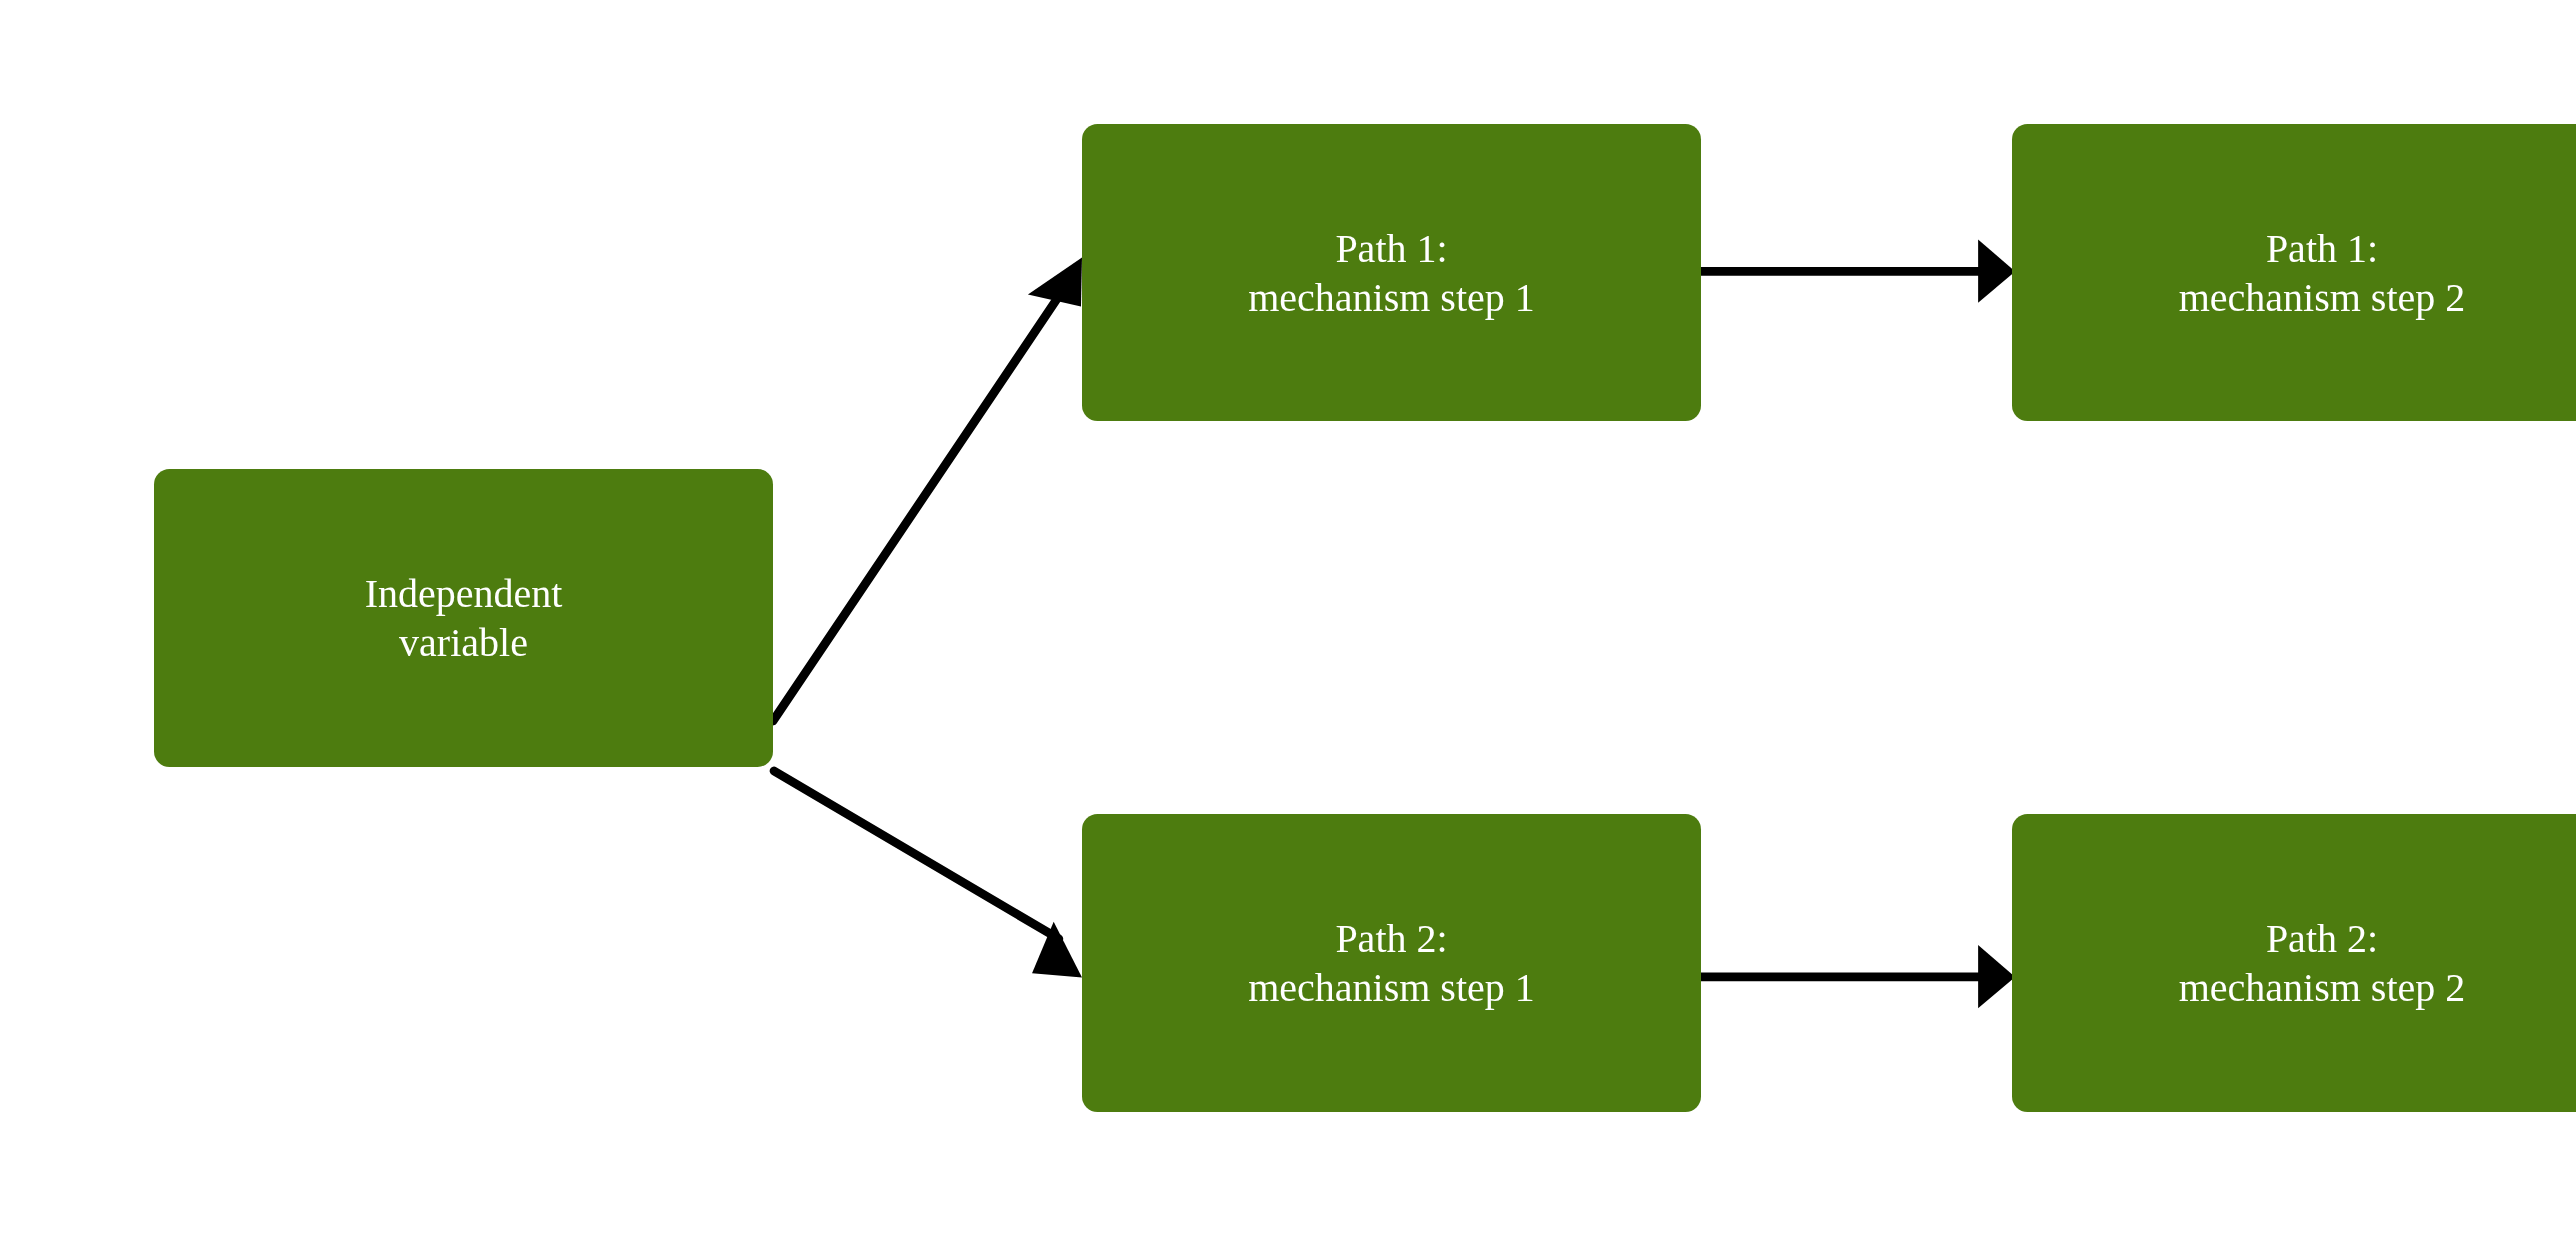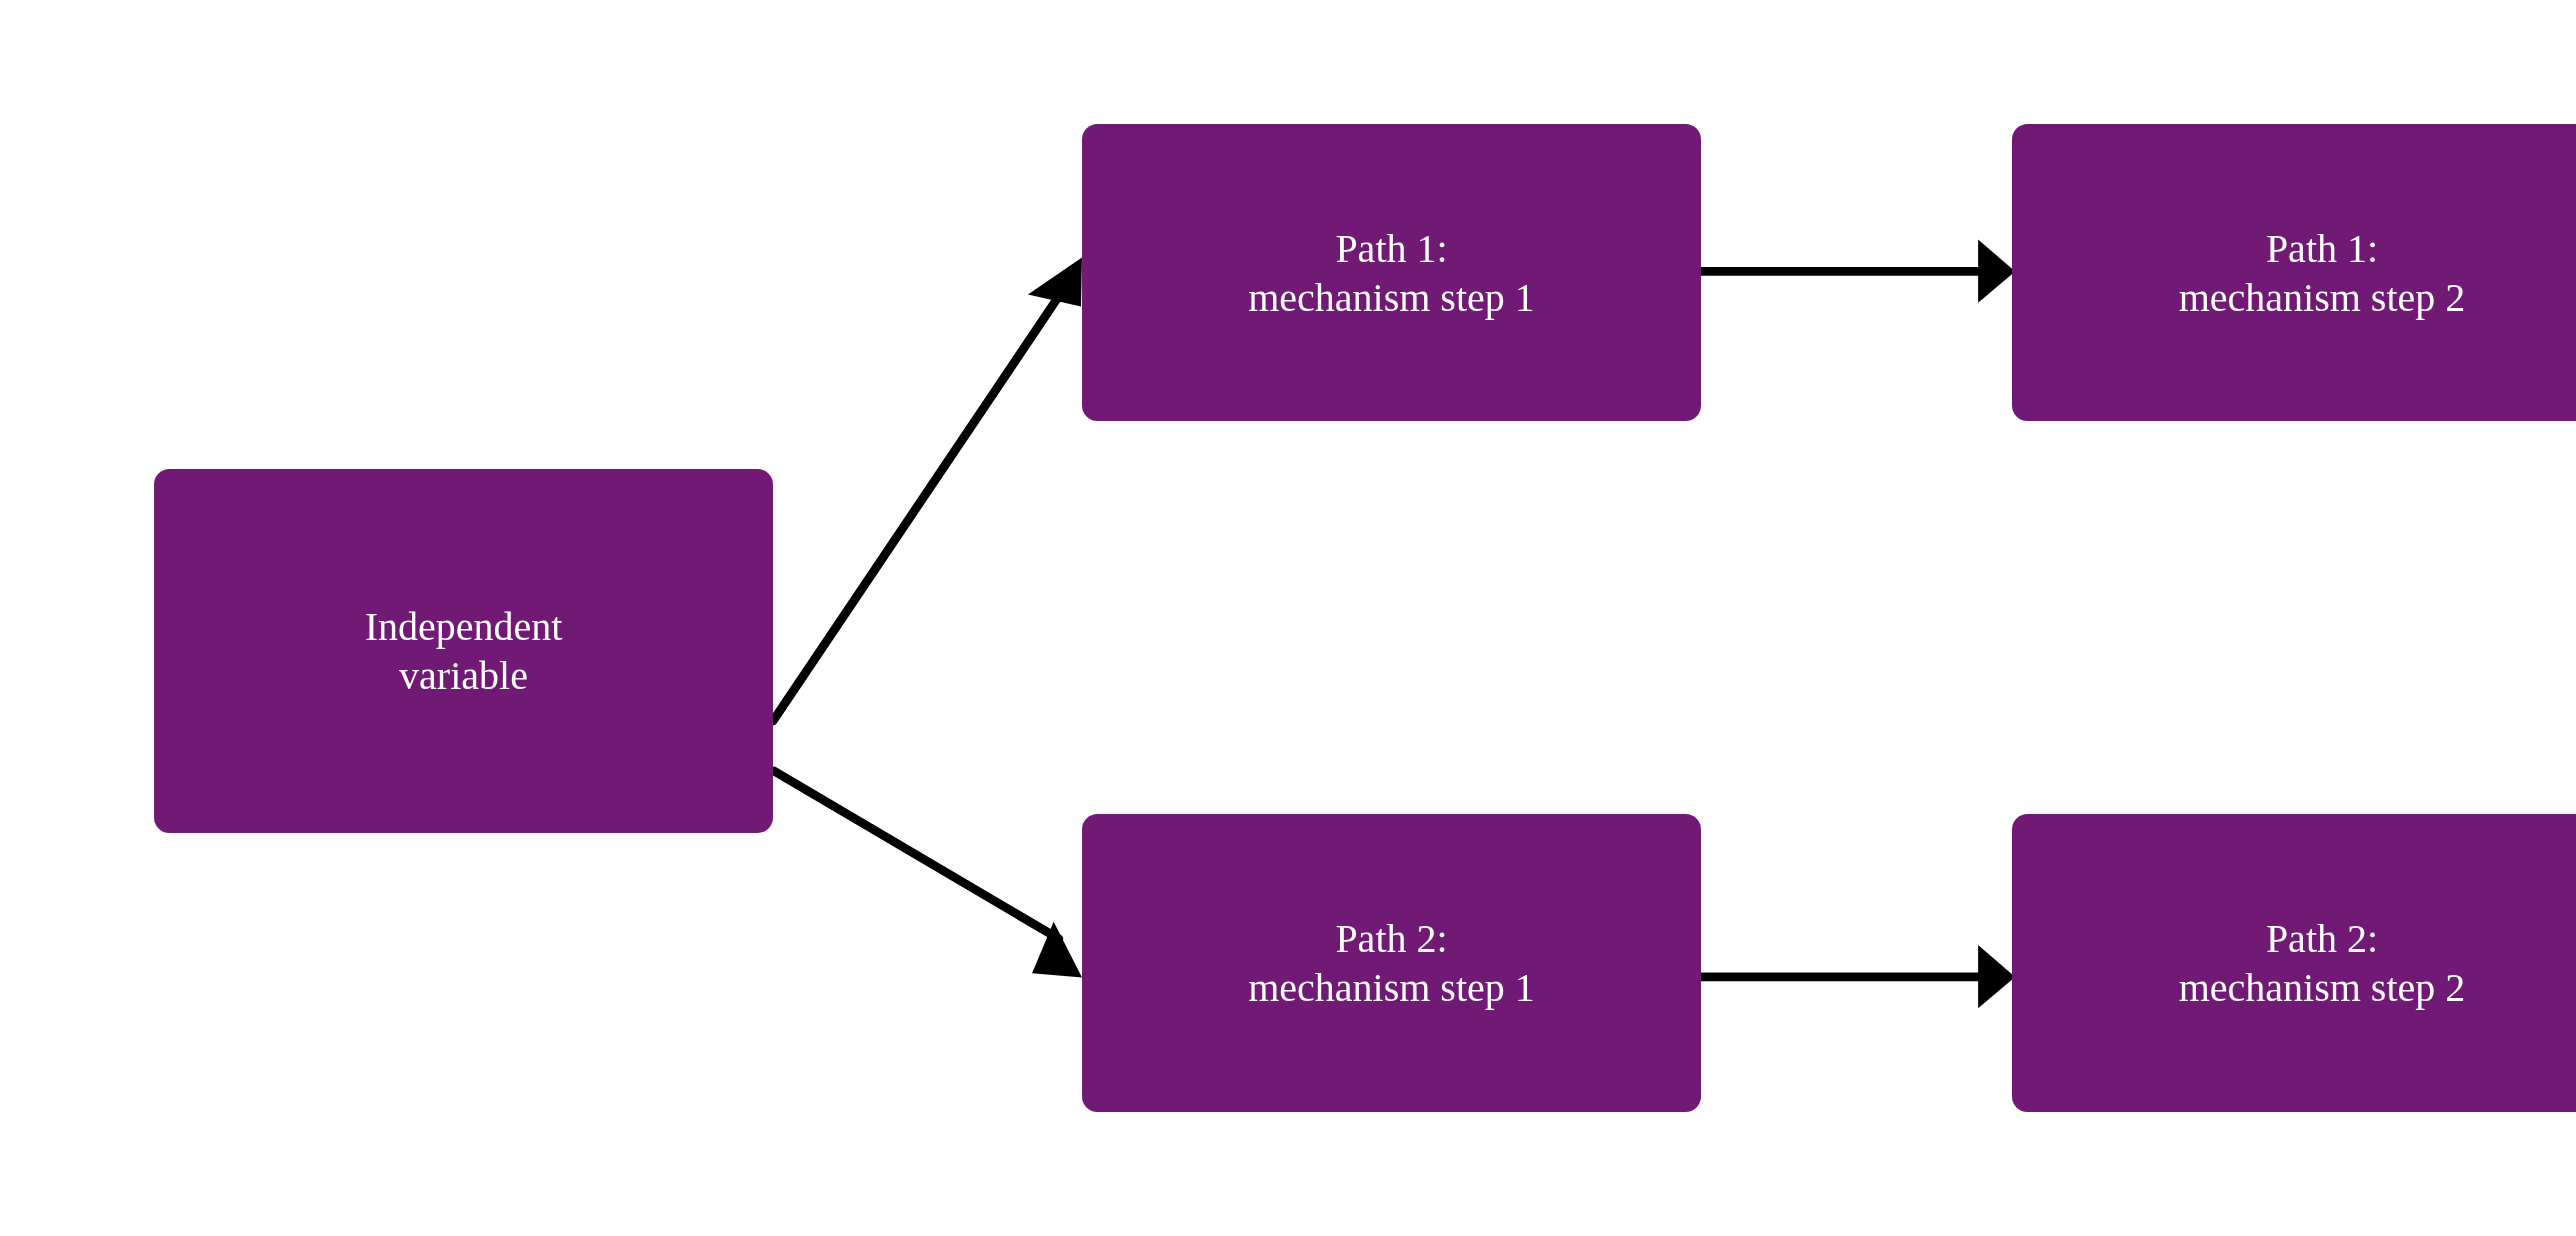--- a/index.html
+++ b/index.html
@@ -15,41 +15,41 @@
     position: relative;
     width: 3709px;
     height: 1236px;
     background: #ffffff;
     overflow: hidden;
   }
   
   .node {
     position: absolute;
     box-sizing: border-box;
-    background: #701a75;
+    background: #4d7c0f;
     border-radius: 15.5px;
     display: flex;
     flex-direction: column;
     align-items: center;
     justify-content: center;
     z-index: 2;
   }
   .node .node-label {
     color: #ffffff;
     font-family: "Liberation Serif", "DejaVu Serif", serif;
     font-size: 40px;
     line-height: 49px;
     font-weight: normal;
     text-align: center;
     letter-spacing: 0px;
     white-space: pre;
     display: block;
   }
   
-  #node-independent      { left: 154px;  top: 469px;  width: 619px; height: 364px; }
+  #node-independent      { left: 154px;  top: 469px;  width: 619px; height: 298px; }
   #node-path1-step1      { left: 1082px; top: 124px;  width: 619px; height: 297px; }
   #node-path1-step2      { left: 2012px; top: 124px;  width: 620px; height: 297px; }
   #node-path2-step1      { left: 1082px; top: 814px; width: 619px; height: 298px; }
   #node-path2-step2      { left: 2012px; top: 814px; width: 620px; height: 298px; }
 
   
   #edges {
     position: absolute;
     left: 0;
     top: 0;

